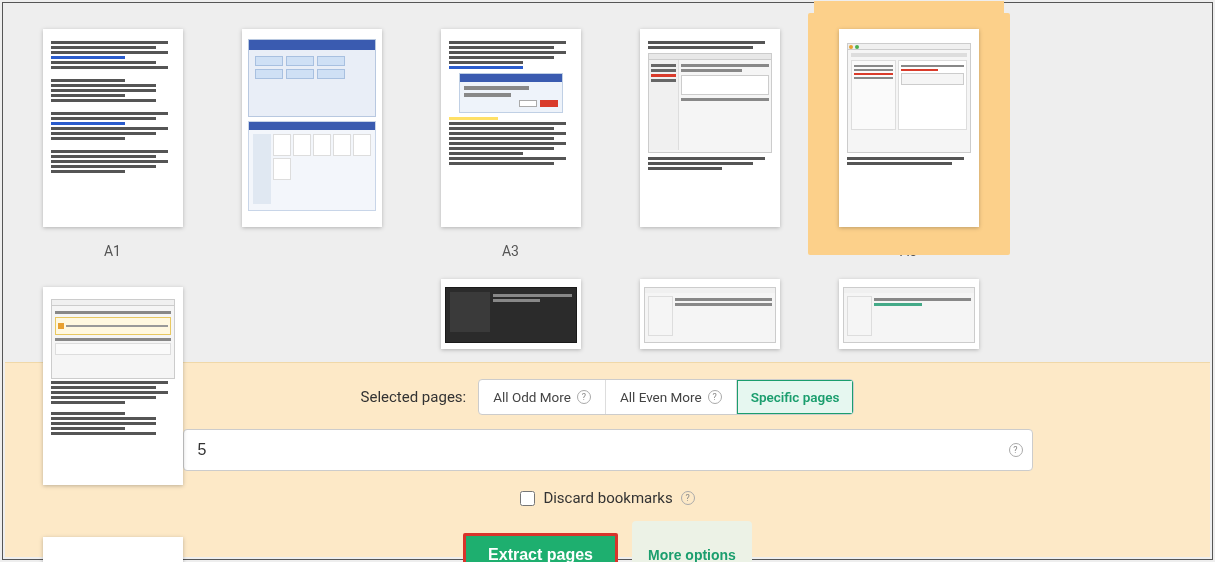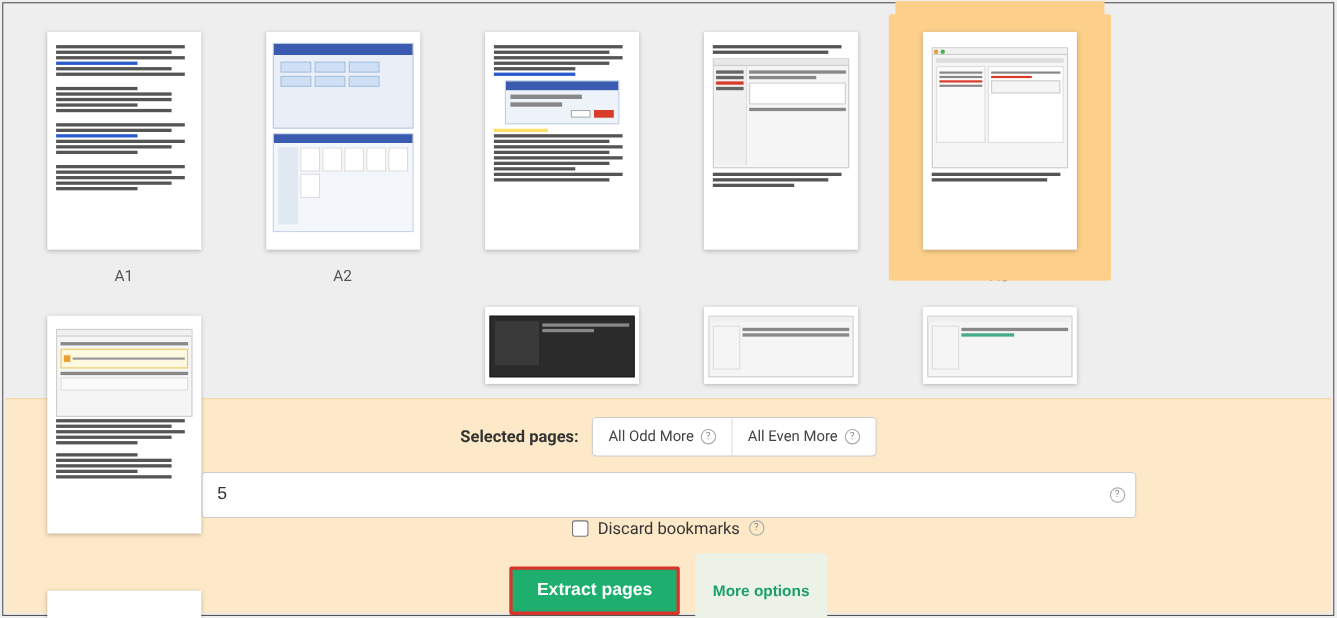--- a/index.html
+++ b/index.html
@@ -98,21 +98,21 @@
     border-top: 1px solid #f0d8a8;
     padding-top: 16px;
   }
   .row1 {
     display: flex;
     align-items: center;
     justify-content: center;
     gap: 12px;
   }
   .sel-label {
-    font-weight: 700;
+    font-weight: 400;
     font-size: 15px;
     color: #333;
   }
   .seg {
     display: flex;
     border: 1px solid #ccc;
     border-radius: 4px;
     overflow: hidden;
     background: #fff;
   }
@@ -161,21 +161,21 @@
   .input-help {
     position: absolute;
     right: 10px; top: 50%;
     transform: translateY(-50%);
   }
   .check-row {
     display: flex;
     align-items: center;
     justify-content: center;
     gap: 8px;
-    margin-top: 0;
+    margin-top: 18px;
     font-size: 15px;
     color: #333;
   }
   .check-row input[type=checkbox] {
     width: 15px; height: 15px;
   }
   .btn-row {
     display: flex;
     align-items: center;
     justify-content: center;
@@ -268,21 +268,20 @@
               <div style="width:18px;height:22px;background:#fff;border:1px solid #ddd"></div>
               <div style="width:18px;height:22px;background:#fff;border:1px solid #ddd"></div>
               <div style="width:18px;height:22px;background:#fff;border:1px solid #ddd"></div>
               <div style="width:18px;height:22px;background:#fff;border:1px solid #ddd"></div>
               <div style="width:18px;height:22px;background:#fff;border:1px solid #ddd"></div>
             </div>
           </div>
         </div>
       </div>
         </div>
-      <div class="label">A2</div>
     </div>
 
     <div class="thumb-wrap">
       <div class="thumb">
           <div class="page">
         <div class="txtline l"></div>
             <div class="txtline m"></div>
             <div class="txtline l"></div>
         <div class="txtline m"></div>
             <div class="txtline s"></div>
@@ -303,20 +302,21 @@
             <div class="txtline m"></div>
             <div class="txtline l"></div>
         <div class="txtline m"></div>
             <div class="txtline l"></div>
         <div class="txtline m"></div>
             <div class="txtline s"></div>
         <div class="txtline l"></div>
             <div class="txtline m"></div>
       </div>
         </div>
+      <div class="label">A3</div>
     </div>
 
     <div class="thumb-wrap">
       <div class="thumb">
           <div class="page">
         <div class="txtline l"></div>
             <div class="txtline m"></div>
         <div class="imgblock win" style="height:100px;margin:4px 0">
           <div style="height:6px;background:#e8e8e8;border-bottom:1px solid #ccc"></div>
           <div style="display:flex;height:90px">
@@ -465,20 +465,23 @@
       <span class="sel-label">Selected pages:</span>
       <div class="seg">
         <div class="opt">
           <span>All Odd More</span>
           <span class="help-icon">?</span>
         </div>
         <div class="opt">
           <span>All Even More</span>
           <span class="help-icon">?</span>
         </div>
+        <div class="opt active">
+          <span>Specific pages</span>
+        </div>
       </div>
     </div>
 
     <div class="input-row">
       <input class="page-input" type="text" value="5" style="">
       <span class="help-icon input-help">?</span>
     </div>
 
     <div class="check-row">
       <input type="checkbox" style="">

